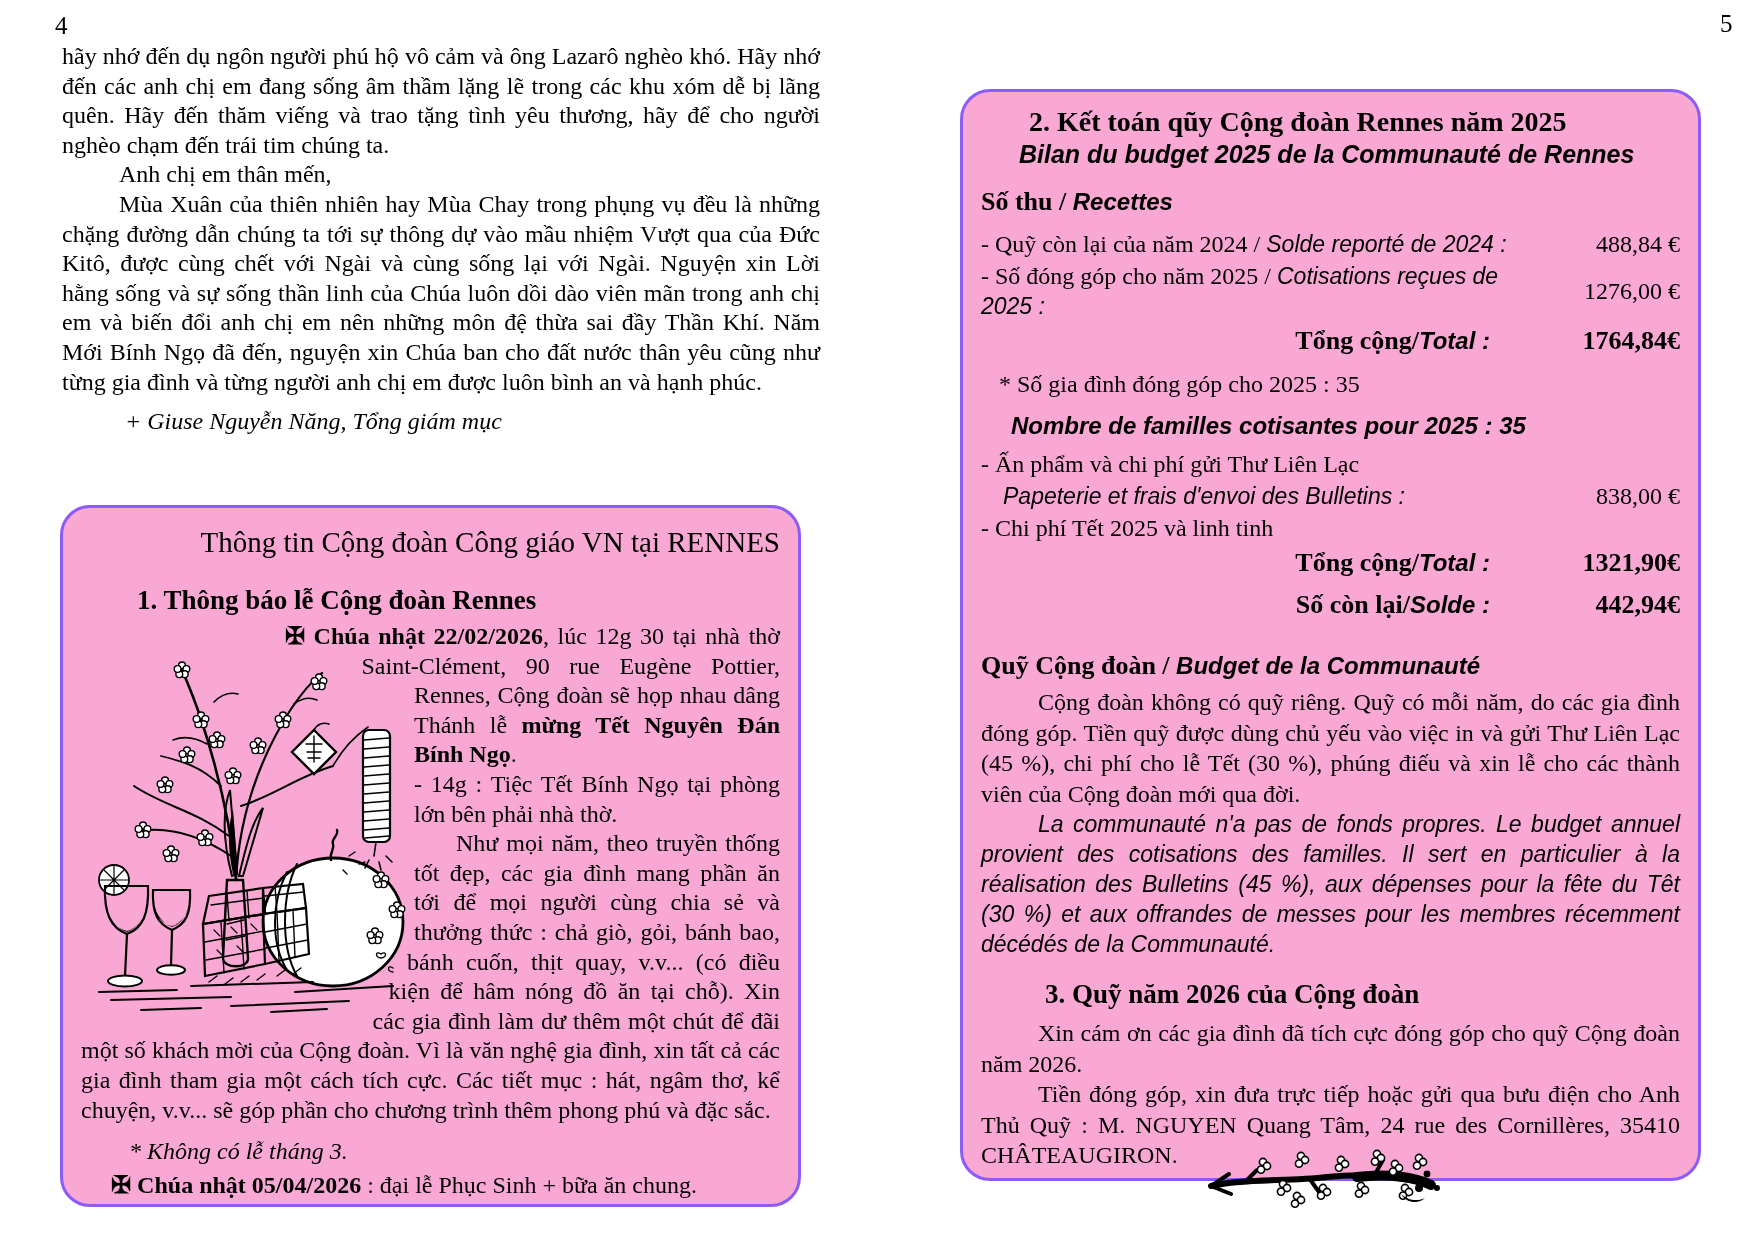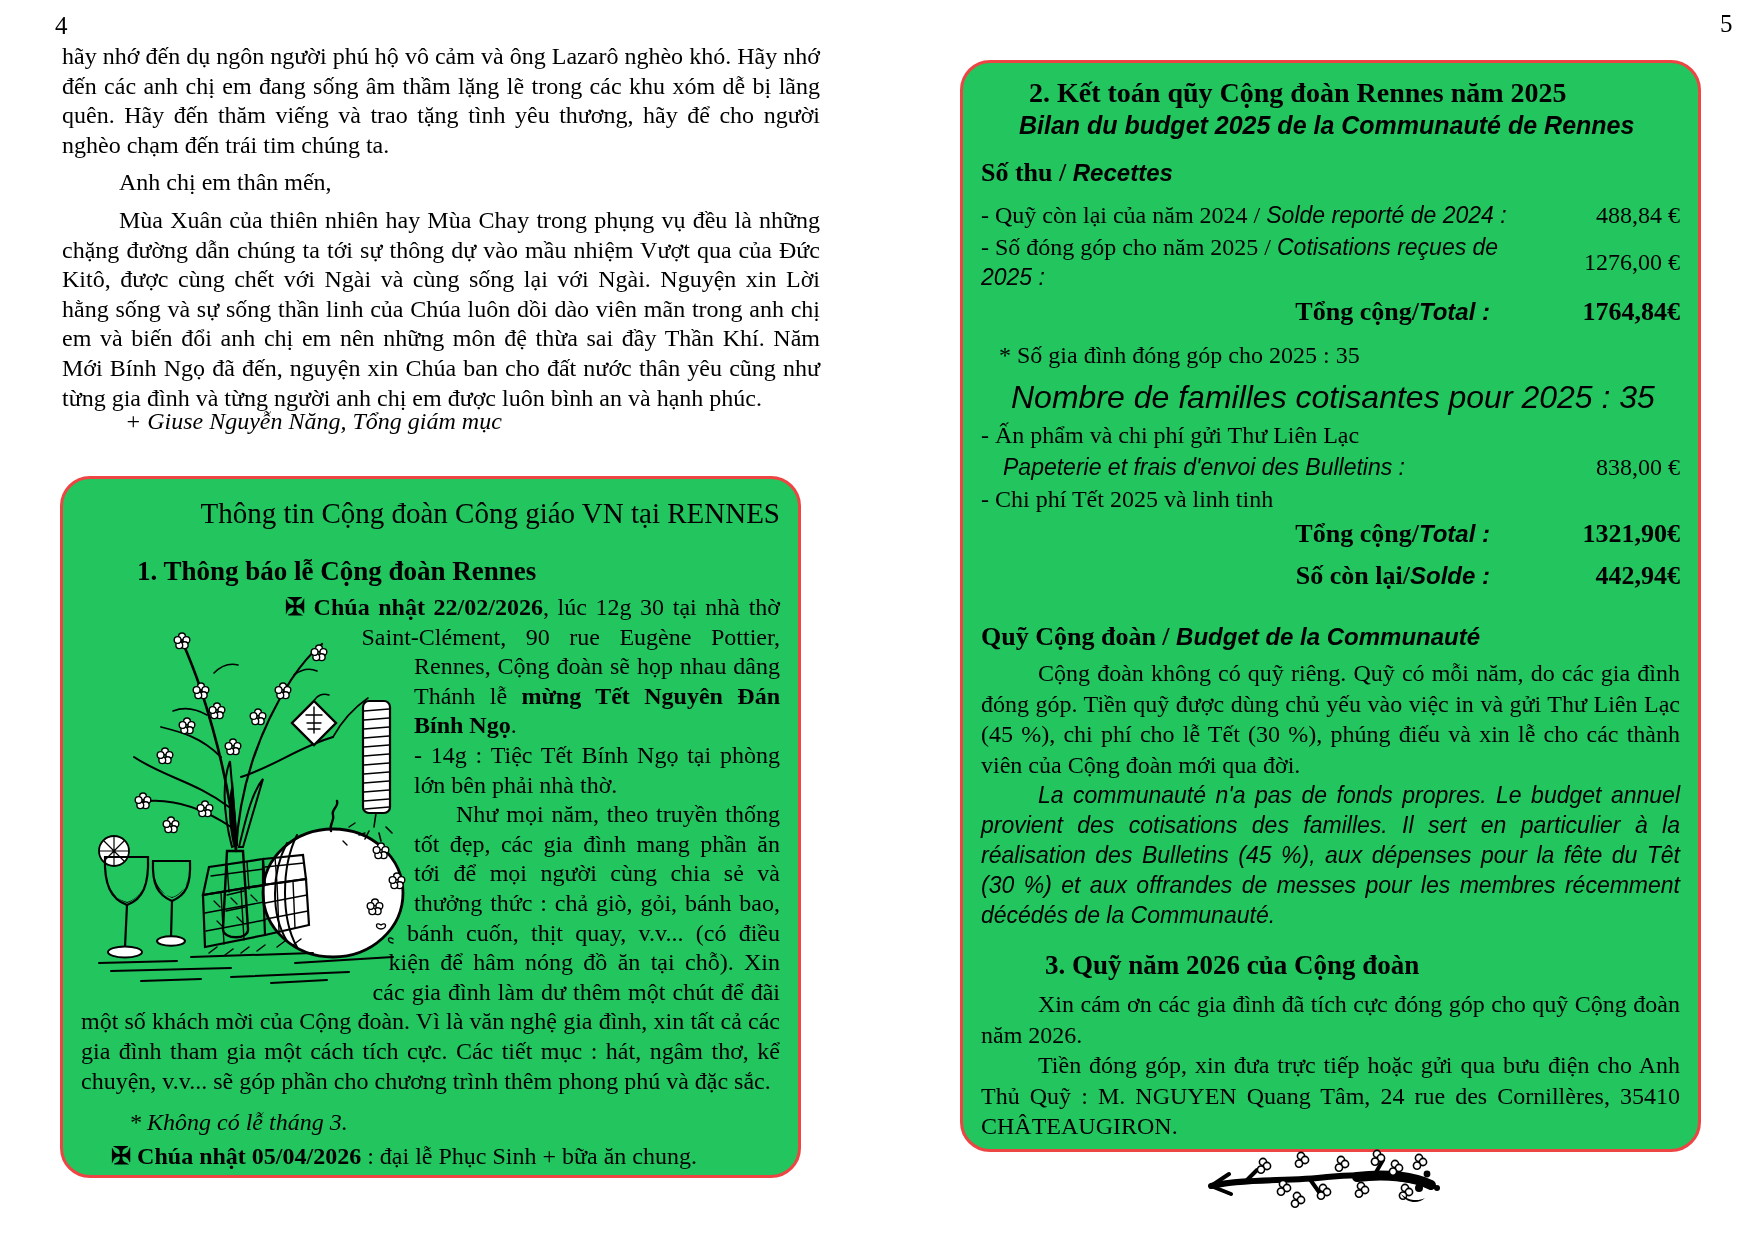--- a/index.html
+++ b/index.html
@@ -7,25 +7,25 @@
     position:relative;width:1754px;height:1241px;background:#fff;color:#000;
     font-family:"Liberation Serif","DejaVu Serif",serif;overflow:hidden;
   }
   .pagenum{position:absolute;font-size:25px;}
   #pn4{left:55px;top:12px;}
   #pn5{left:1720px;top:10px;}
 
   
   .letter{position:absolute;left:62px;top:42px;width:758px;font-size:24px;line-height:29.6px;text-align:justify;}
   .letter p{margin:0;}
-  .letter p.ind{text-indent:57px;margin-top:8px;}
+  .letter p.ind{text-indent:57px;}
   .signature{position:absolute;left:125px;top:408px;font-size:24px;font-style:italic;}
 
   
-  .rbox{position:absolute;border:3px solid #ef4444;border-radius:30px;box-sizing:border-box;background:#22c55e;overflow:hidden;}
+  .rbox{position:absolute;border:3px solid #8b5cf6;border-radius:30px;box-sizing:border-box;background:#f9a8d4;overflow:hidden;margin-top:29px;}
   #leftbox{left:60px;top:476px;width:741px;height:702px;}
   #rightbox{left:960px;top:60px;width:741px;height:1092px;}
   .rbox .inner{padding:10px 18px 0 18px;}
 
   #leftbox .boxtitle{font-size:29px;font-weight:normal;text-align:right;margin-top:8px;}
   #leftbox .h1{font-size:27px;font-weight:bold;margin:26px 0 6px 56px;}
   .flow{font-size:24px;line-height:29.6px;text-align:justify;}
   .flow p{margin:0;}
   .tet-art{
     float:left;width:325px;height:392px;margin:2px 8px 2px 0;
@@ -185,21 +185,21 @@
         <div class="amt">1276,00 €</div>
       </div>
       <div class="trow">
         <span>Tổng cộng</span>
           <span> / </span>
           <span class="frb" style="font-size:24px;">Total :</span>
         <span class="amt">1764,84€</span>
       </div>
 
       <div class="noterow">* Số gia đình đóng góp cho 2025 : 35</div>
-      <div class="noterow frn fr" style="font-size:32px;">Nombre de familles cotisantes pour 2025 : 35</div>
+      <div class="noterow frn fr" style="font-size:24px;font-weight:bold;">Nombre de familles cotisantes pour 2025 : 35</div>
 
 
       <div class="gap6"></div>
       <div class="mrow">
           <div class="lbl">- Ấn phẩm và chi phí gửi Thư Liên Lạc</div>
         </div>
       <div class="mrow sub">
         <div class="lbl fr">Papeterie et frais d'envoi des Bulletins :</div>
         <div class="amt">838,00 €</div>
       </div>

